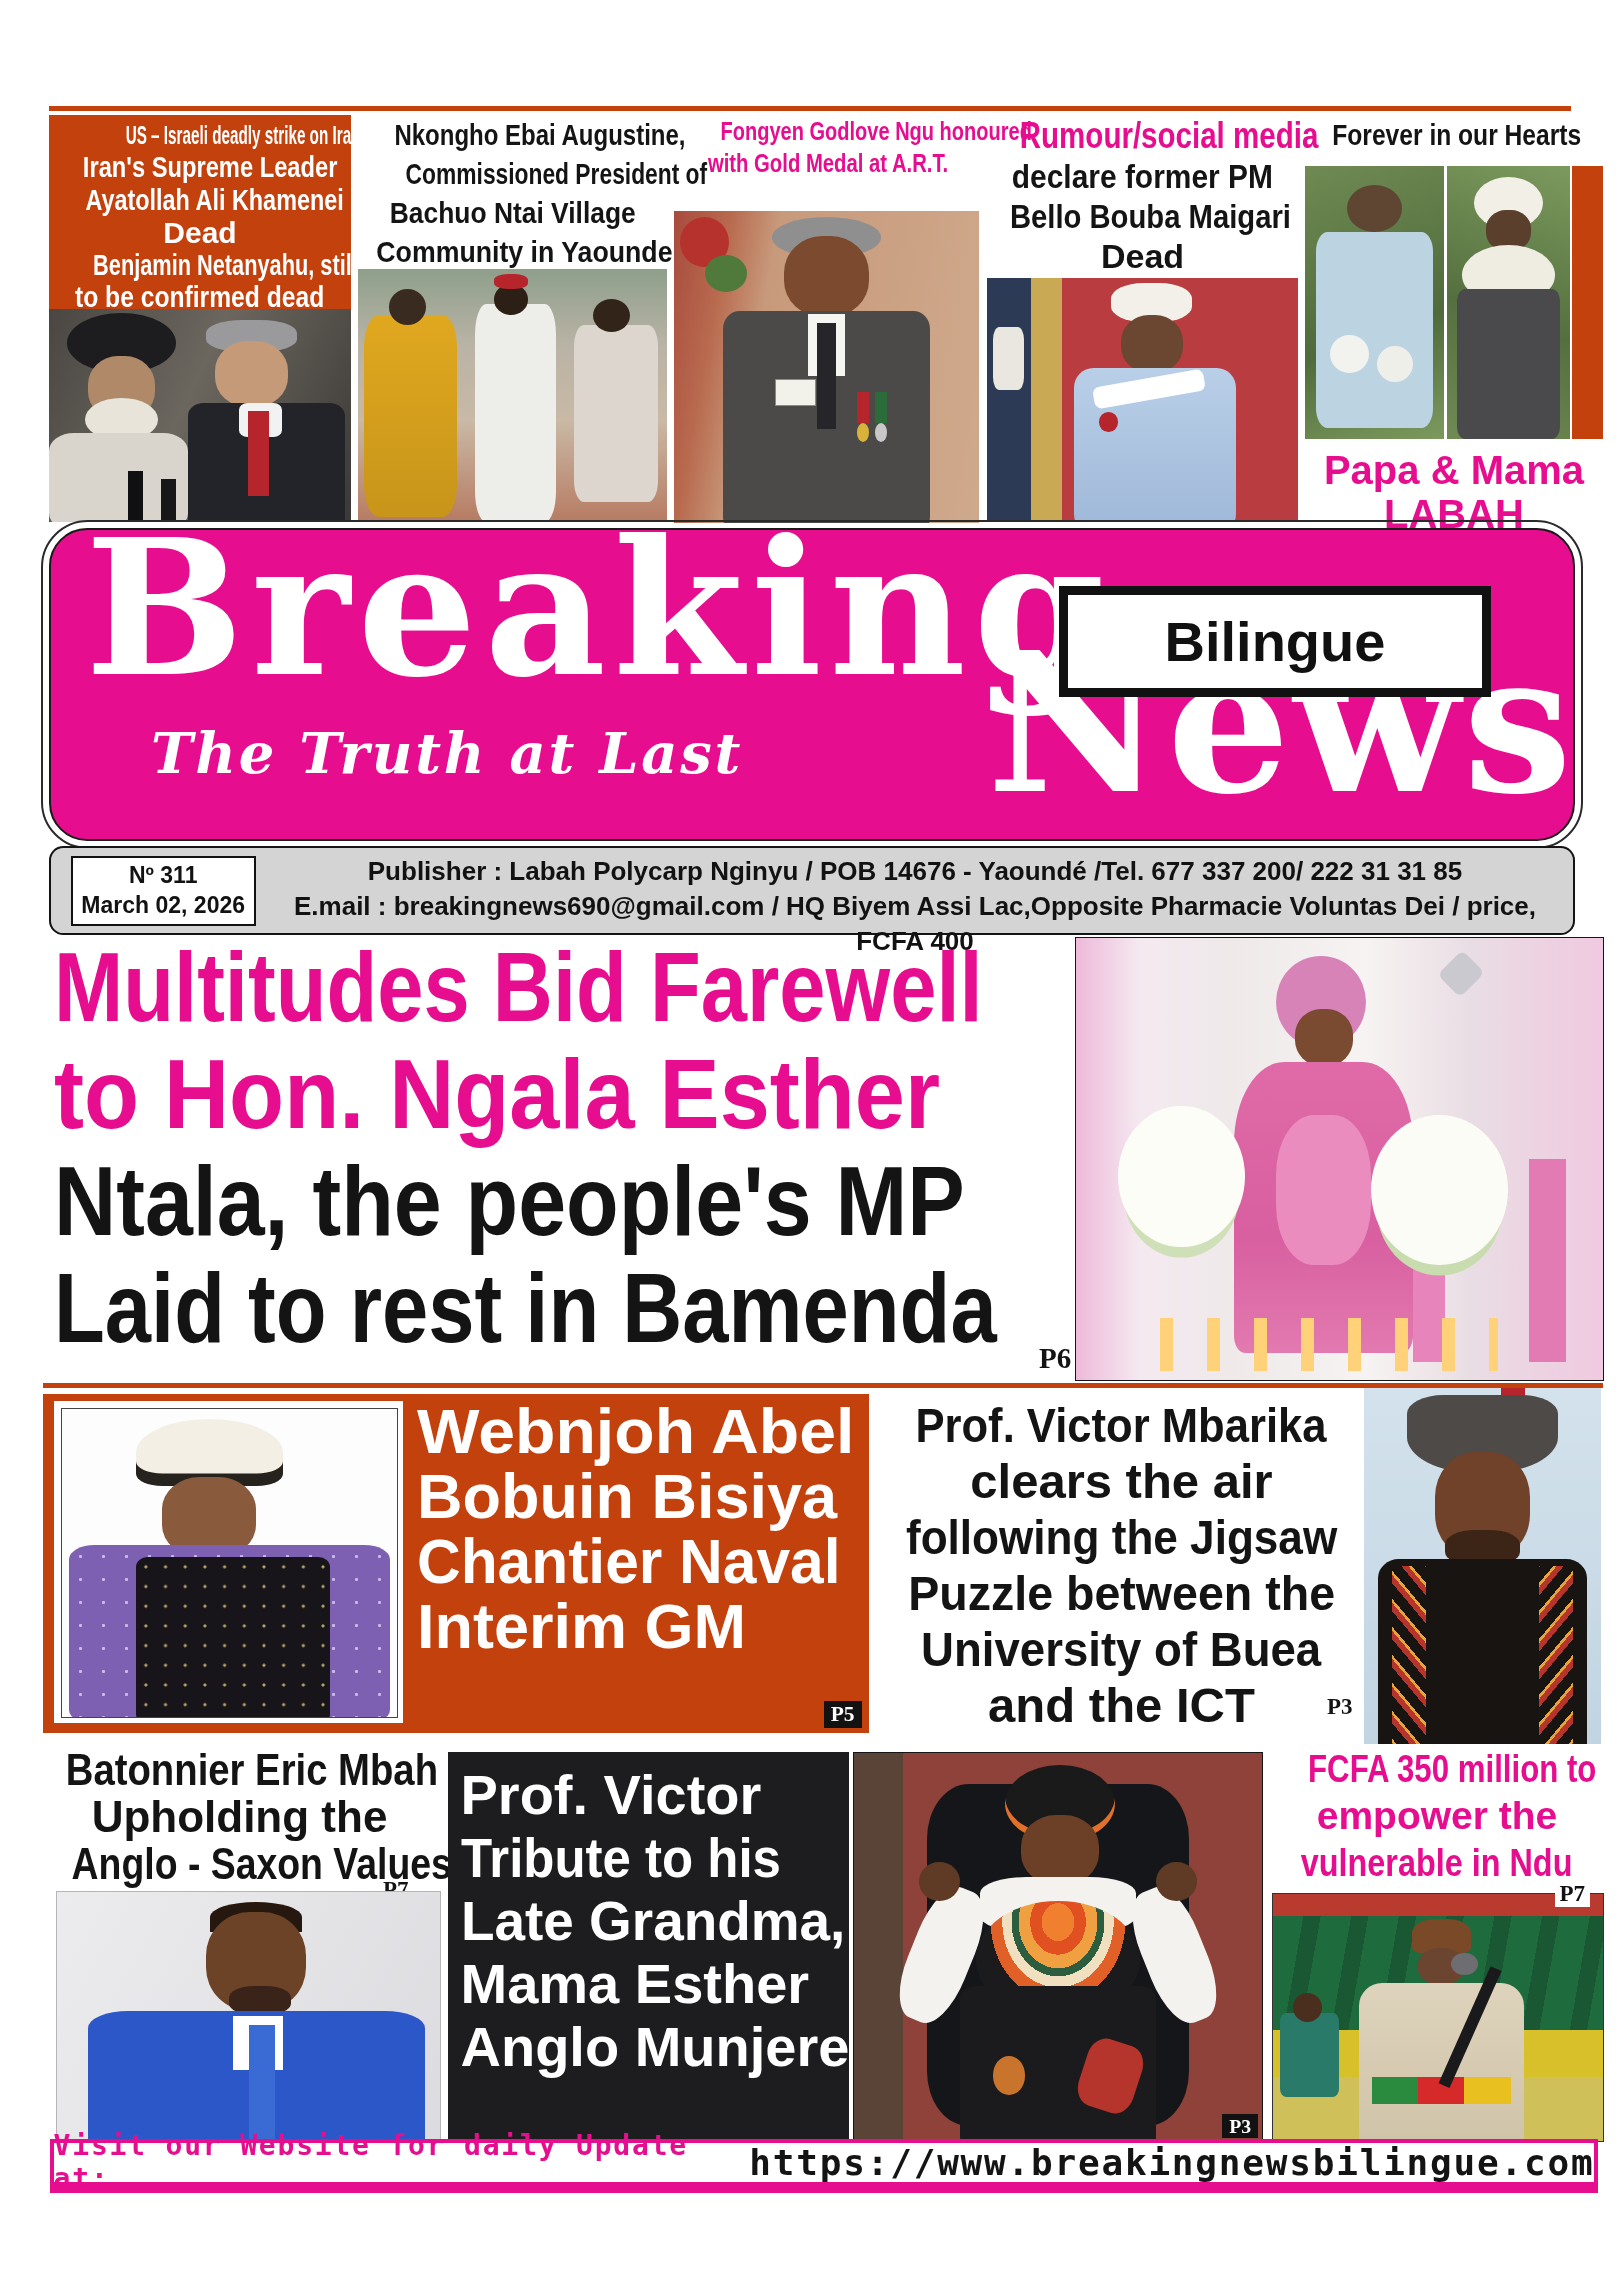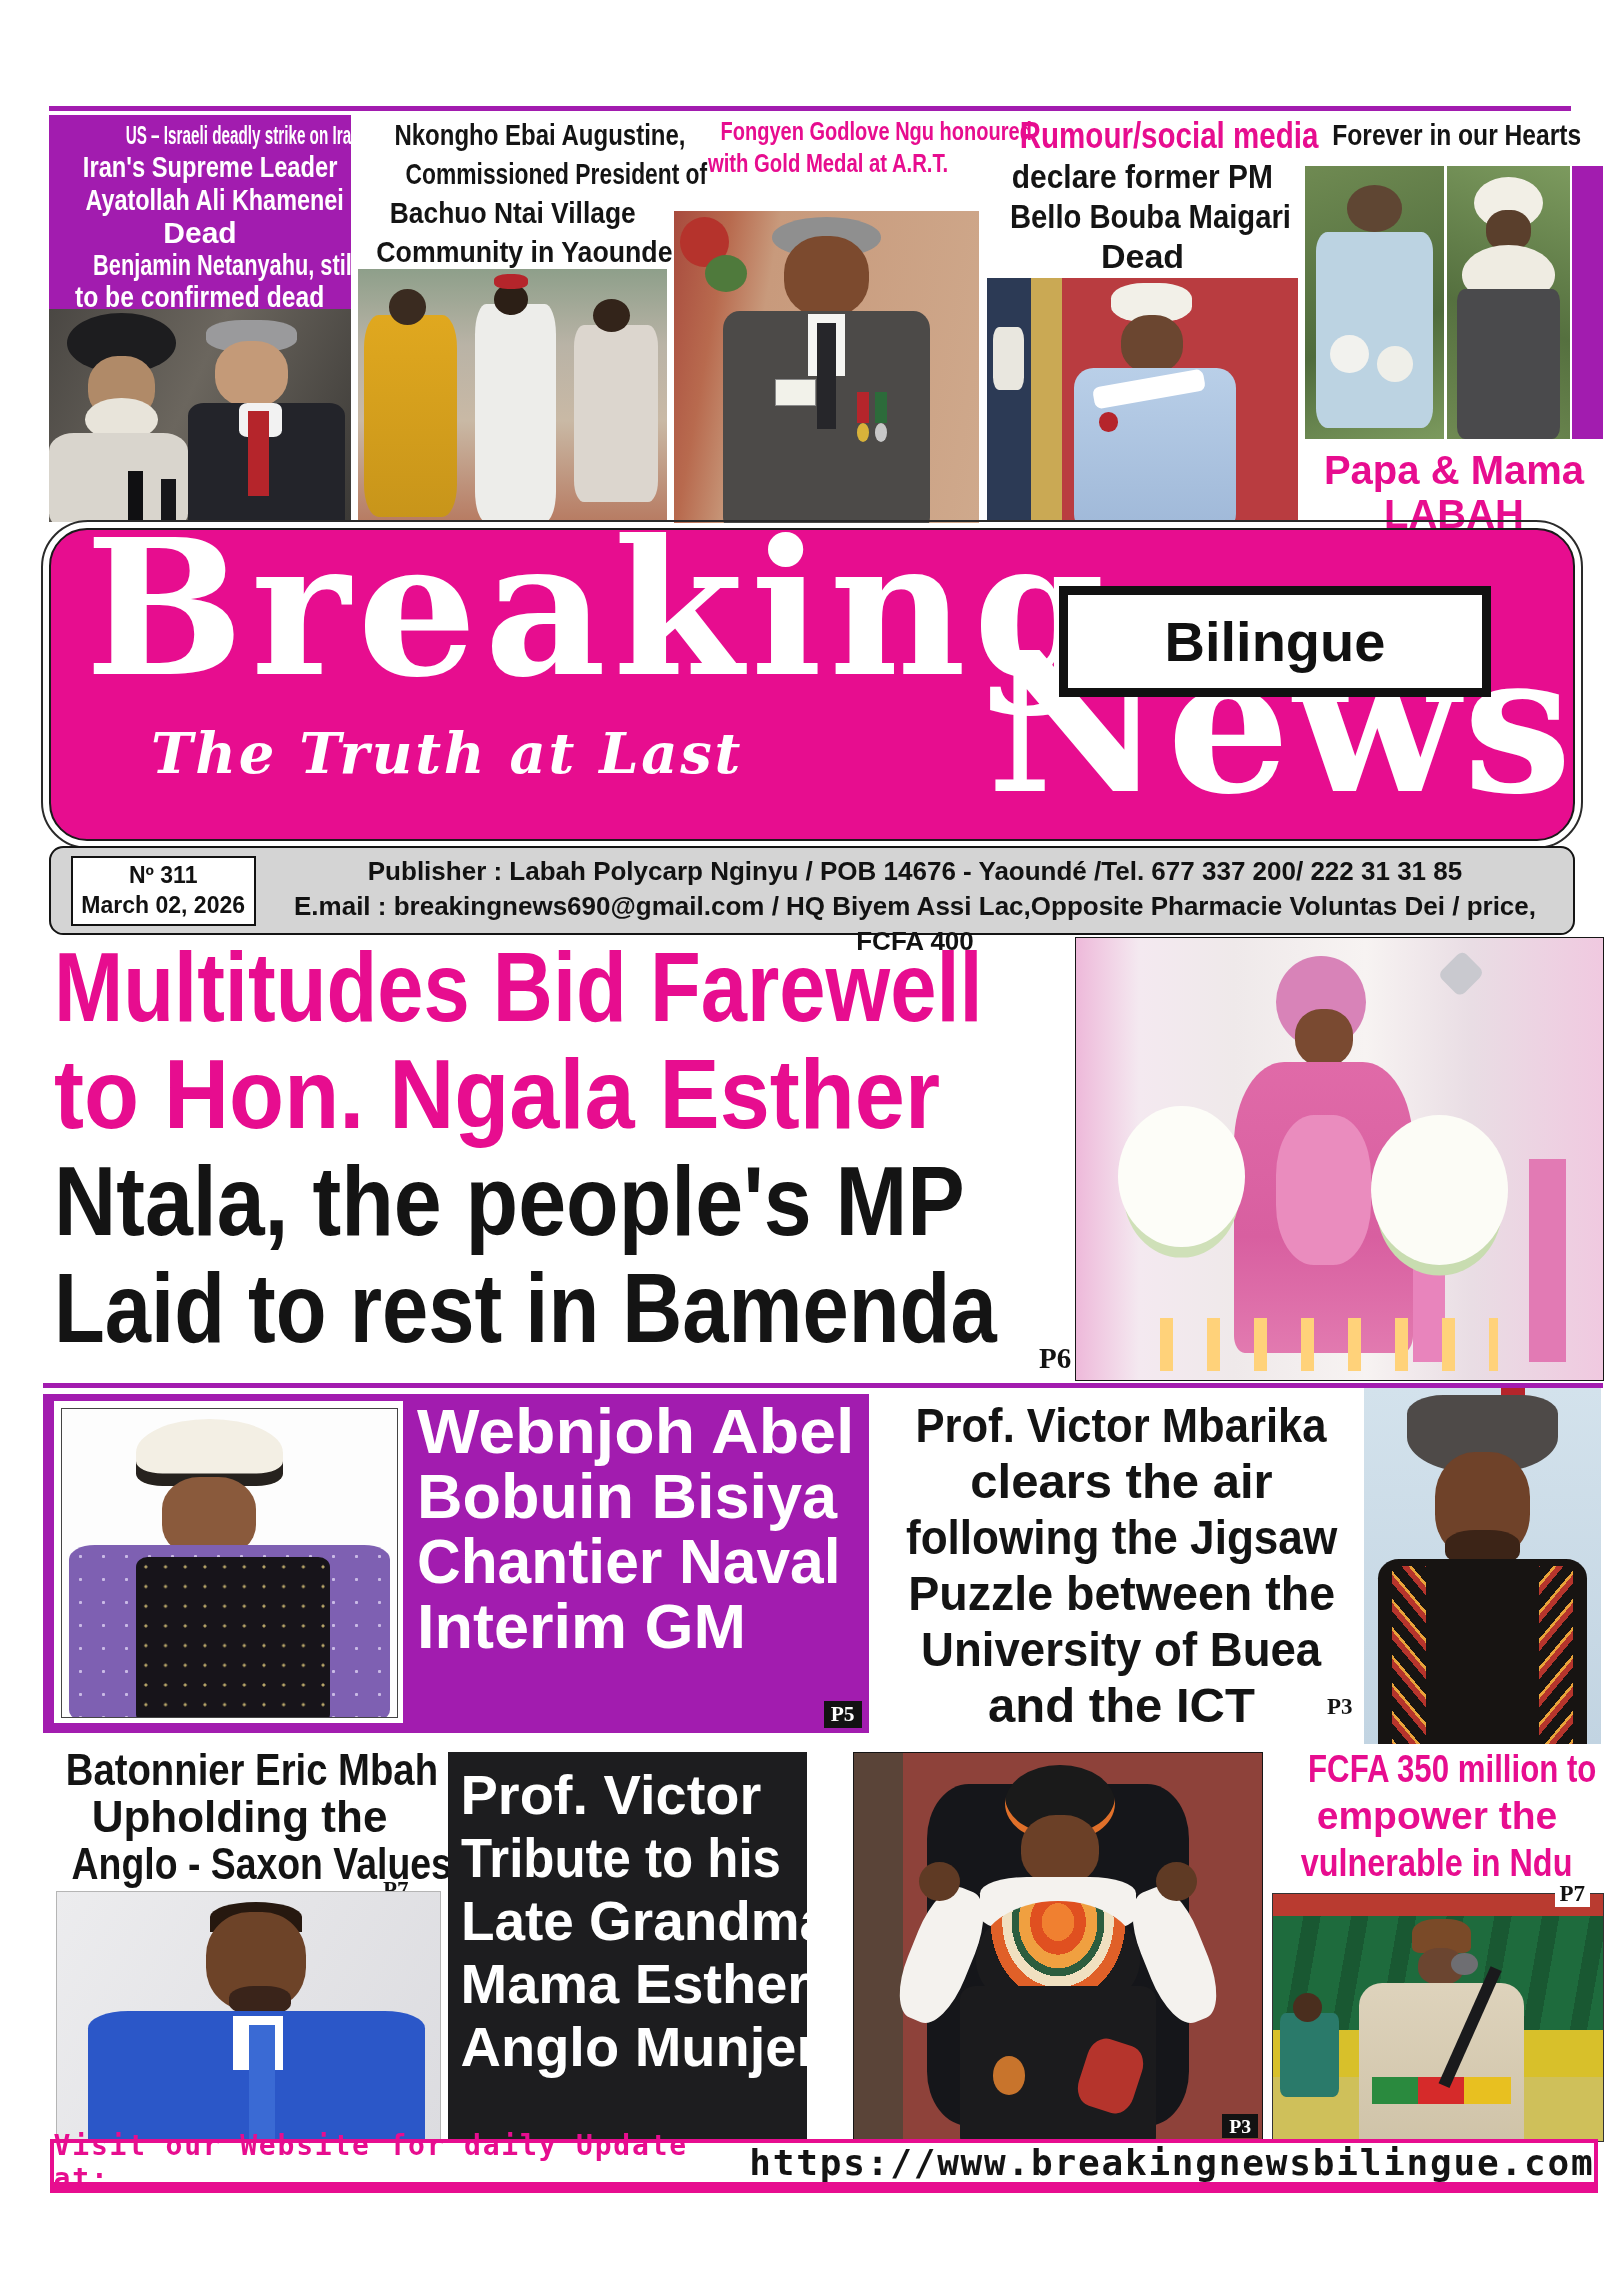--- a/index.html
+++ b/index.html
@@ -6,21 +6,21 @@
   .page{position:relative;width:1621px;height:2293px;background:#fff;overflow:hidden;
         font-family:"Liberation Sans",sans-serif;color:#121212;}
   .ab{position:absolute;}
   .d{position:absolute;display:block;}
   .photo{position:absolute;overflow:hidden;background:#9a9a9a;}
   .ln{display:block;white-space:nowrap;font-weight:700;}
   .ln>span{display:inline-block;transform:scaleX(var(--s,1));transform-origin:50% 50%;}
   .lft{text-align:left;} .lft .ln>span{transform-origin:0 50%;}
   .ctr{text-align:center;}
   .mag{color:#e70d8f;} .wht{color:#fff;} .ink{color:#141414;}
-  .magbg{background:#a21caf;}
+  .magbg{background:#c2410c;}
   .pref{font-family:"Liberation Serif","DejaVu Serif",serif;font-weight:700;}
   .chipdark{background:#121212;color:#fff;padding:0.9px 7.2px;}
   .chiplite{background:#fff;color:#121212;padding:0 4.5px;}
   
   .masthead{left:49px;top:528px;width:1522px;height:309px;background:#e70d8f;
             border:2.7px solid #1a1a1a;border-radius:38px;position:absolute;}
   .masthead::before{content:"";position:absolute;inset:-9.9px;border:2.7px solid #2a2a2a;border-radius:47px;}
   .mh-title{position:absolute;left:34px;top:-16px;font-family:"DejaVu Serif","Liberation Serif",serif;
             font-weight:700;font-size:188px;letter-spacing:7.2px;color:#fff;line-height:1;}
   .mh-news{position:absolute;left:936px;top:97px;font-family:"DejaVu Serif","Liberation Serif",serif;
@@ -247,21 +247,21 @@
     <div class="photo" style="left:56px;top:1891px;width:383px;height:247px;border:0.9px solid #b5b5b5;background:linear-gradient(120deg,#ececee,#dcdce0);">
       <i class="d" style="left:40%;top:4%;width:24%;height:12%;background:#26180f;border-radius:50% 50% 0 0;"></i>
       <i class="d" style="left:39%;top:8%;width:26%;height:40%;background:#6d4328;border-radius:44%;"></i>
       <i class="d" style="left:45%;top:38%;width:16%;height:12%;background:#3a241a;border-radius:40%;"></i>
       <i class="d" style="left:8%;top:48%;width:88%;height:58%;background:#2b57c8;border-radius:12% 12% 0 0;"></i>
       <i class="d" style="left:46%;top:50%;width:13%;height:22%;background:#fff;"></i>
       <i class="d" style="left:50%;top:54%;width:7%;height:46%;background:#3a6ad4;"></i>
     </div>
   </article>
 
-  <article class="ab" style="left:448px;top:1752px;width:359px;height:389px;background:#1d1d1f;">
+  <article class="ab" style="left:448px;top:1752px;width:401px;height:389px;background:#1d1d1f;">
     <div class="ab lft wht" style="left:12.5px;top:10.7px;width:376px;">
       <div class="ln" style="--s:1;font-size:56px;line-height:63px;"><span>Prof. Victor</span></div>
       <div class="ln" style="--s:.91;font-size:56px;line-height:63px;"><span>Tribute to his</span></div>
       <div class="ln" style="--s:.98;font-size:56px;line-height:63px;"><span>Late Grandma,</span></div>
       <div class="ln" style="--s:1;font-size:56px;line-height:63px;"><span>Mama Esther</span></div>
       <div class="ln" style="--s:1;font-size:56px;line-height:63px;"><span>Anglo Munjere</span></div>
     </div>
   </article>
 
   <div class="photo" style="left:853px;top:1752px;width:408px;height:389px;border:1.8px solid #151515;background:linear-gradient(90deg,#5a4438 0 12%,#8e423a 12% 100%);">

